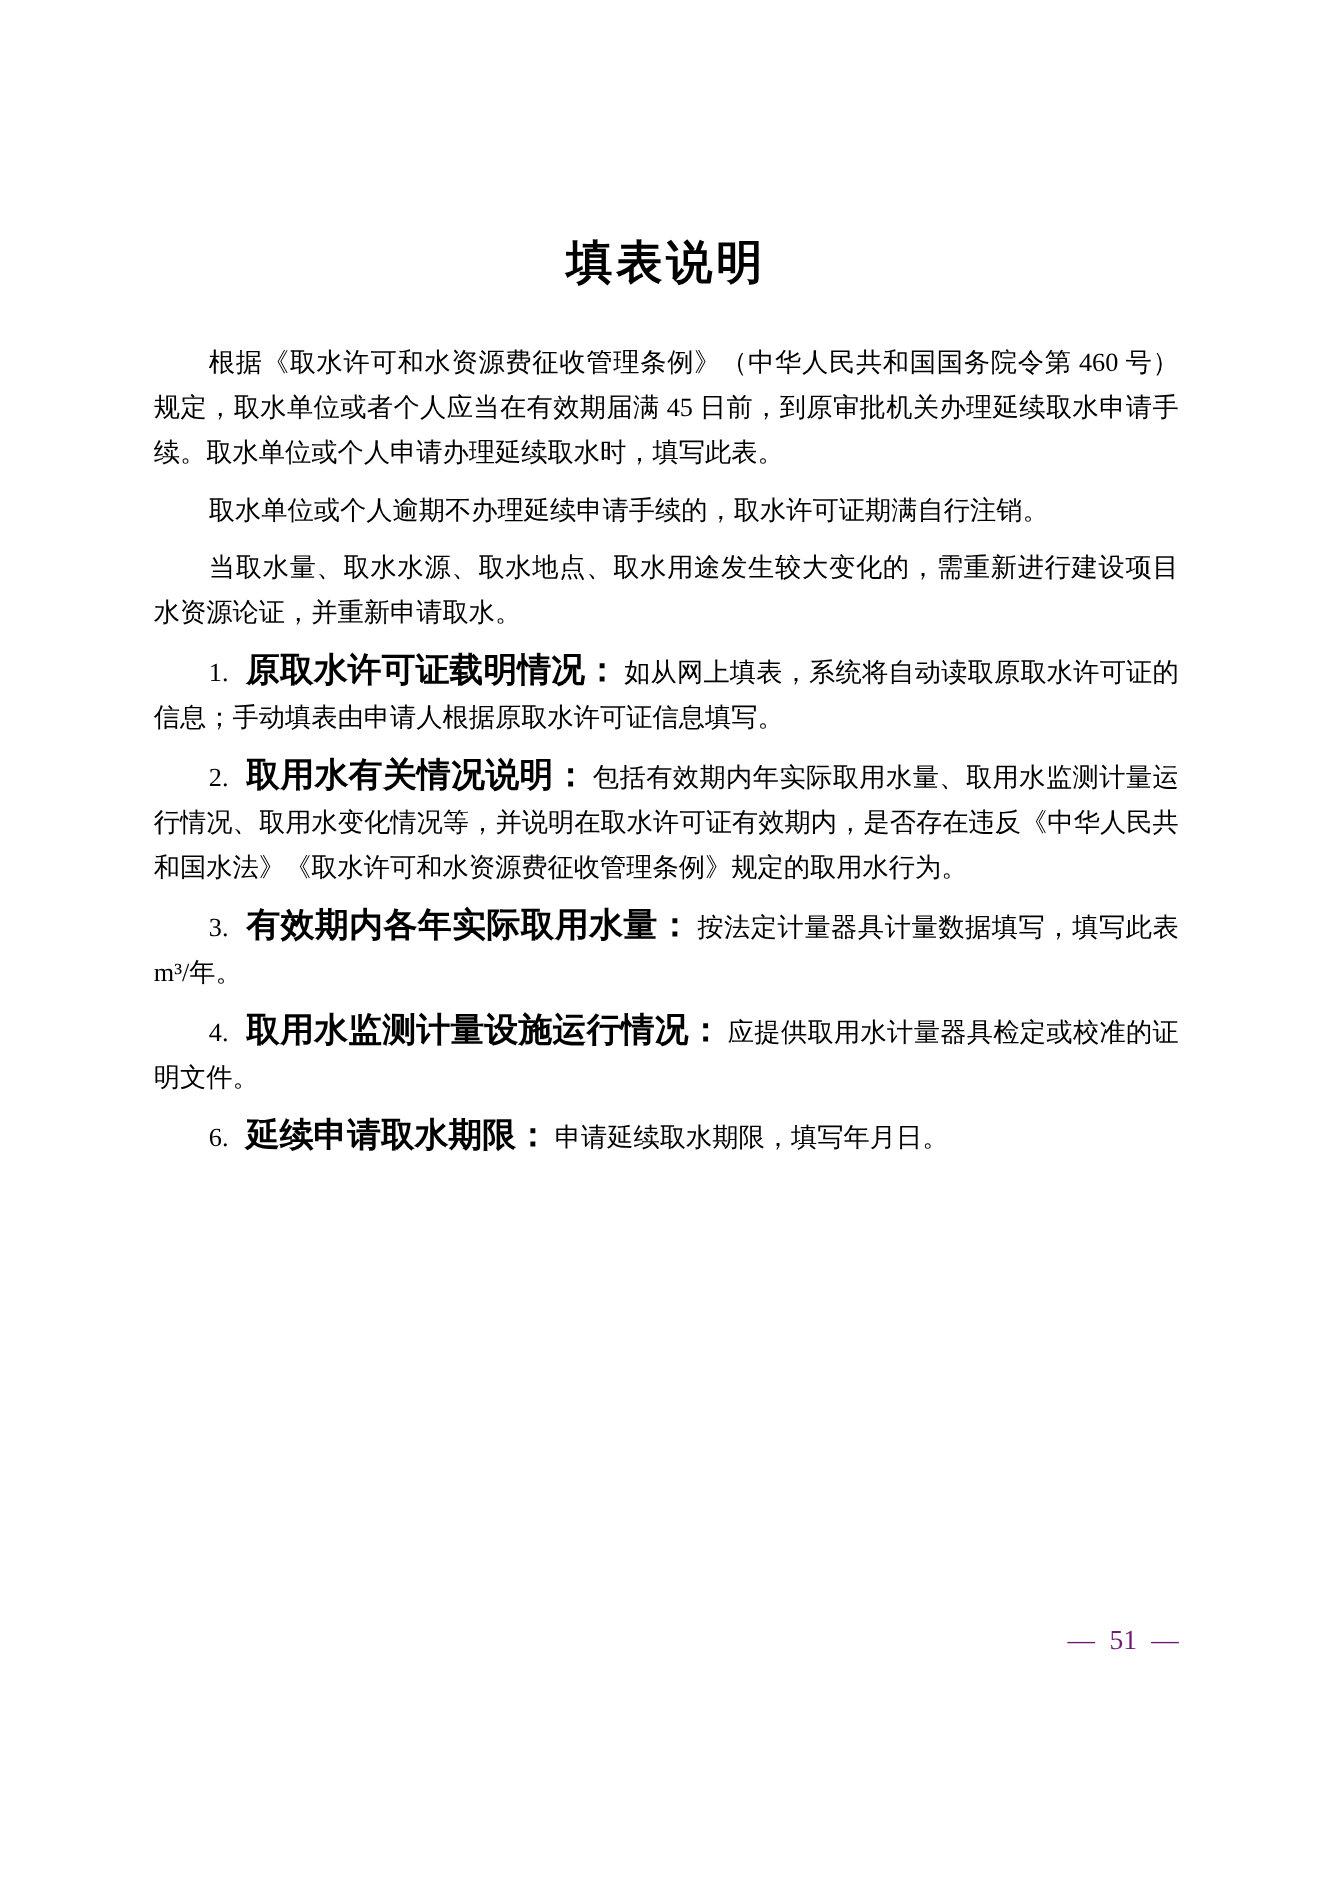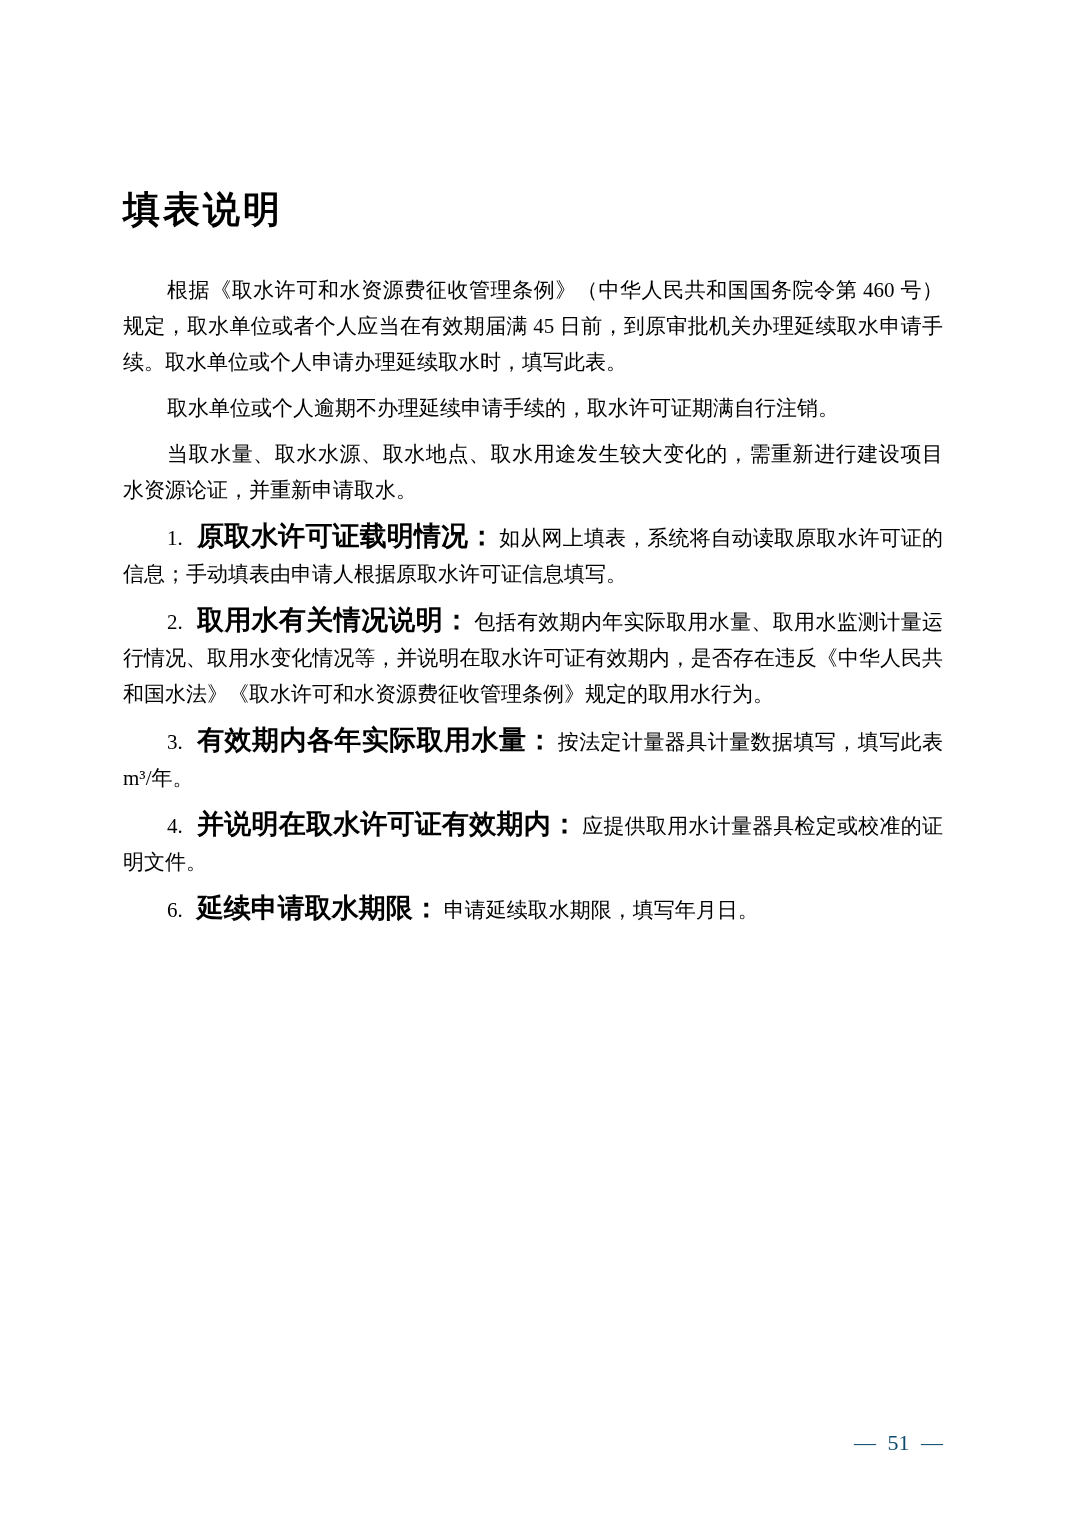--- a/index.html
+++ b/index.html
@@ -22,21 +22,21 @@
     top: 0;
     width: 820px;
   }
   .doc-title {
     margin: 0 0 40px 0;
     padding-top: 188px;
     font-family: "Liberation Sans", "DejaVu Sans", sans-serif;
     font-weight: bold;
     font-size: 37px;
     line-height: 44px;
-    text-align: left;
+    text-align: center;
     letter-spacing: 3px;
     color: #000000;
   }
   .para {
     margin: 10px 0 0 0;
     font-size: 21px;
     line-height: 36px;
     text-align: justify;
     text-indent: 44px;
     color: #000000;
@@ -45,26 +45,26 @@
     margin-right: 14px;
   }
   .para .heading {
     font-weight: bold;
     font-family: "Liberation Sans", "DejaVu Sans", sans-serif;
     font-size: 27px;
     margin-right: 4px;
   }
   .page-num {
     position: absolute;
-    top: 1431px;
+    top: 1300px;
     right: 131px;
     font-size: 22px;
     line-height: 24px;
     word-spacing: 6px;
-    color: #0c4a6e;
+    color: #701a75;
     font-family: "Liberation Serif", "DejaVu Serif", serif;
   }
 </style>
 </head>
 <body>
 
 <div class="page">
   <div class="content">
 
     <h1 class="doc-title">填表说明</h1>
@@ -72,21 +72,21 @@
     <p class="para">根据《取水许可和水资源费征收管理条例》（中华人民共和国国务院令第 460 号）规定，取水单位或者个人应当在有效期届满 45 日前，到原审批机关办理延续取水申请手续。取水单位或个人申请办理延续取水时，填写此表。</p>
     <p class="para">取水单位或个人逾期不办理延续申请手续的，取水许可证期满自行注销。</p>
     <p class="para">当取水量、取水水源、取水地点、取水用途发生较大变化的，需重新进行建设项目水资源论证，并重新申请取水。</p>
 
     <p class="para"><span class="num">1.</span><span class="heading">原取水许可证载明情况：</span><span>如从网上填表，系统将自动读取原取水许可证的信息；手动填表由申请人根据原取水许可证信息填写。</span></p>
 
     <p class="para"><span class="num">2.</span><span class="heading">取用水有关情况说明：</span><span>包括有效期内年实际取用水量、取用水监测计量运行情况、取用水变化情况等，并说明在取水许可证有效期内，是否存在违反《中华人民共和国水法》《取水许可和水资源费征收管理条例》规定的取用水行为。</span></p>
 
     <p class="para"><span class="num">3.</span><span class="heading">有效期内各年实际取用水量：</span><span>按法定计量器具计量数据填写，填写此表 m³/年。</span></p>
 
-    <p class="para"><span class="num">4.</span><span class="heading">并说明在取水许可证有效期内：</span><span>应提供取用水计量器具检定或校准的证明文件。</span></p>
+    <p class="para"><span class="num">4.</span><span class="heading">取用水监测计量设施运行情况：</span><span>应提供取用水计量器具检定或校准的证明文件。</span></p>
 
 
     <p class="para"><span class="num">6.</span><span class="heading">延续申请取水期限：</span><span>申请延续取水期限，填写年月日。</span></p>
 
   </div>
 
   <div class="page-num">— 51 —</div>
 </div>
 
 </body></html>

